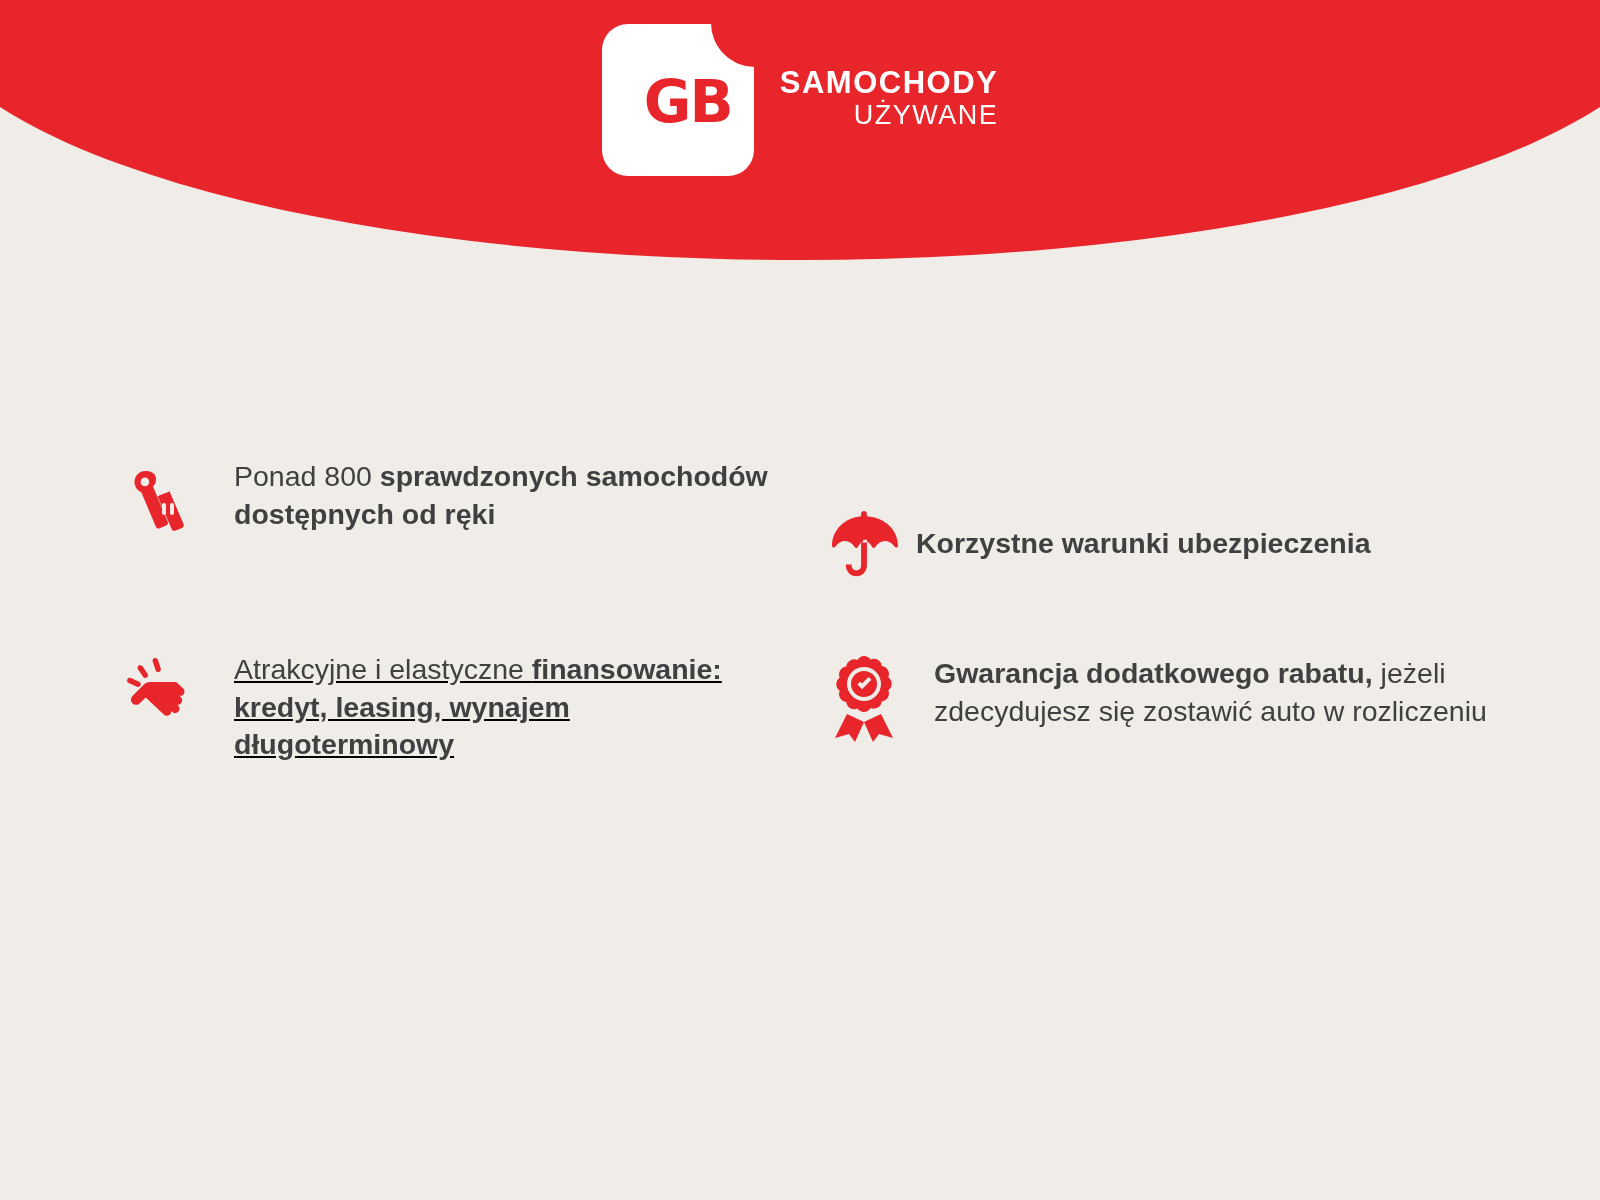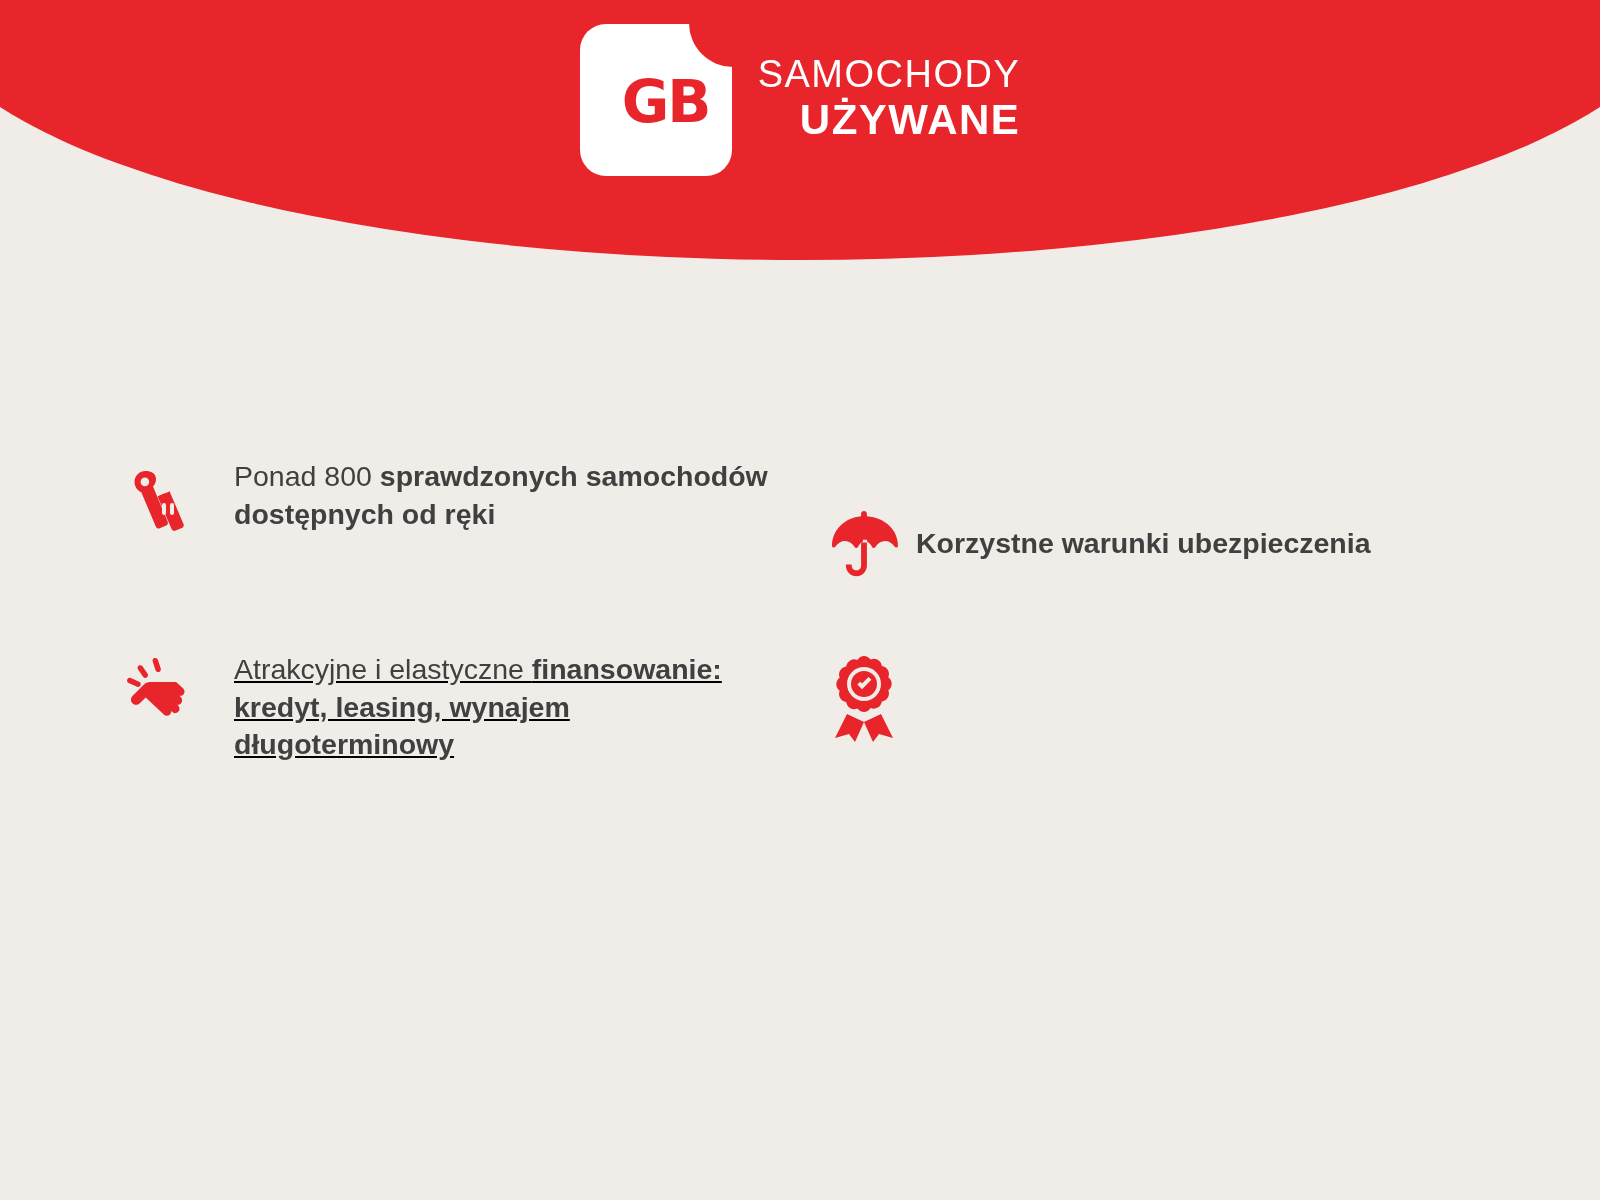--- a/index.html
+++ b/index.html
@@ -77,29 +77,29 @@
     z-index: 2;
     margin-top: 4px;
     margin-left: 20px;
   }
   .logo-text {
     color: #ffffff;
     line-height: 1.12;
     padding-bottom: 4px;
   }
   .logo-text .line1 {
-    font-size: 38px;
+    font-size: 31px;
     letter-spacing: 1.5px;
-    font-weight: 400;
+    font-weight: 700;
     text-align: center;
   }
   .logo-text .line2 {
-    font-size: 42px;
+    font-size: 27px;
     letter-spacing: 1.5px;
-    font-weight: bold;
+    font-weight: normal;
     text-align: right;
   }
 
   
   .features {
     position: absolute;
     left: 120px;
     top: 450px;
     width: 1380px;
     display: grid;
@@ -202,16 +202,17 @@
   <div class="feature r3">
     <div class="icon-wrap">
       <svg width="86" height="90" viewBox="0 0 86 90" fill="currentColor" aria-hidden="true">
         <path d="M26 62 14 86l14-4 6 8 9-20-17-8zm34 0-17 8 9 20 6-8 14 4-12-24z"></path>
         <path d="M43 4c2.6 0 5 1.3 6.5 3.4 2.3-1 5-.9 7.3.4 2.3 1.3 3.7 3.6 4 6.1 2.5.3 4.8 1.7 6.1 4 1.3 2.3 1.4 5 .4 7.3 2.1 1.5 3.4 3.9 3.4 6.5s-1.3 5-3.4 6.5c1 2.3.9 5-.4 7.3-1.3 2.3-3.6 3.7-6.1 4-.3 2.5-1.7 4.8-4 6.1-2.3 1.3-5 1.4-7.3.4C48 58.7 45.6 60 43 60s-5-1.3-6.5-3.4c-2.3 1-5 .9-7.3-.4-2.3-1.3-3.7-3.6-4-6.1-2.5-.3-4.8-1.7-6.1-4-1.3-2.3-1.4-5-.4-7.3C16.6 37.3 15.3 34.9 15.3 32.3s1.3-5 3.4-6.5c-1-2.3-.9-5 .4-7.3 1.3-2.3 3.6-3.7 6.1-4 .3-2.5 1.7-4.8 4-6.1 2.3-1.3 5-1.4 7.3-.4C38 5.3 40.4 4 43 4z"></path>
         <circle cx="43" cy="32" r="17" fill="#f0ece8"></circle>
         <circle cx="43" cy="32" r="13"></circle>
         <path d="M36.4 32.6l4.6 4.6 9.4-9.4-2.8-2.8-6.6 6.6-1.8-1.8-2.8 2.8z" fill="#f0ece8"></path>
       </svg>
     </div>
+    <div class="text"><b>Gwarancja dodatkowego rabatu,</b> jeżeli zdecydujesz się zostawić auto w rozliczeniu</div>
   </div>
 
 
 </div>
 
 </body></html>

